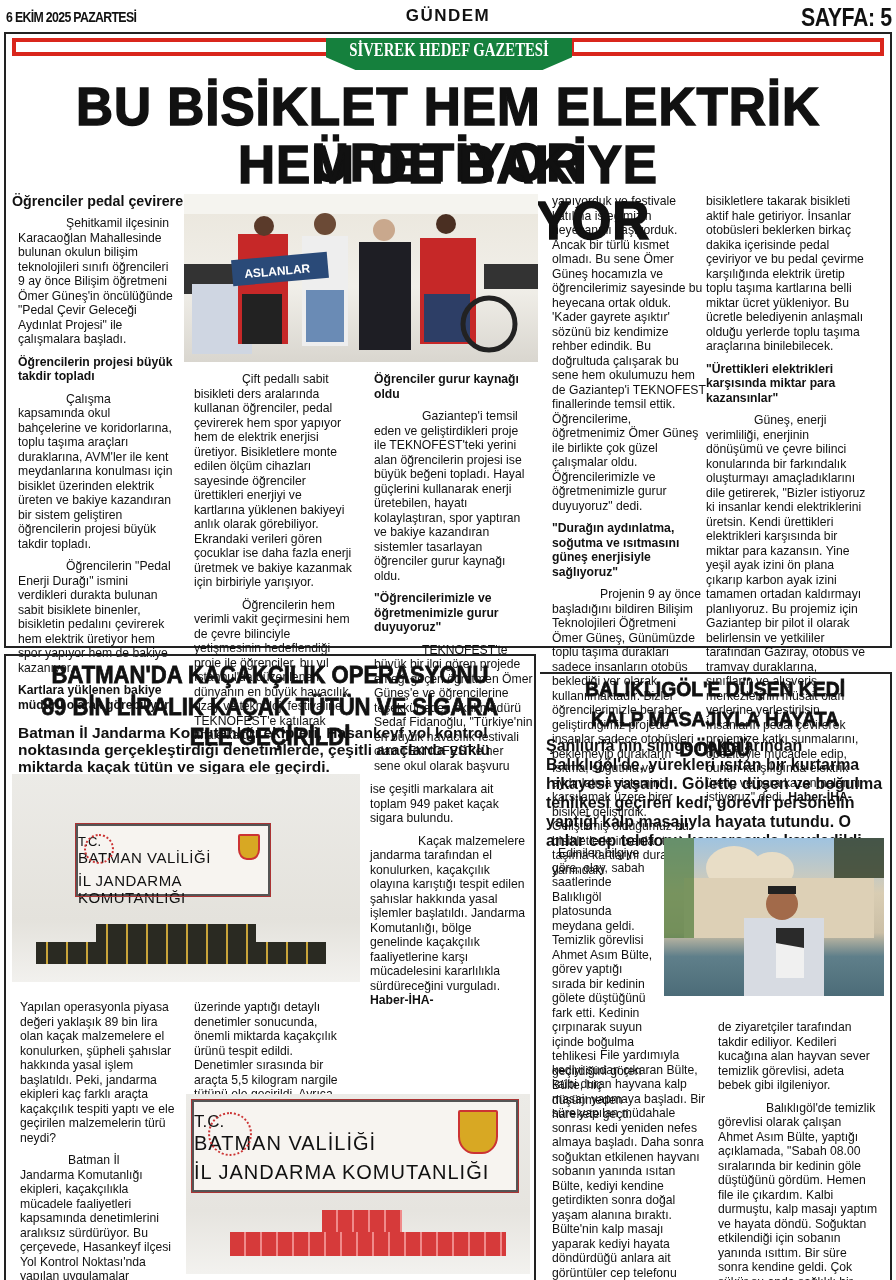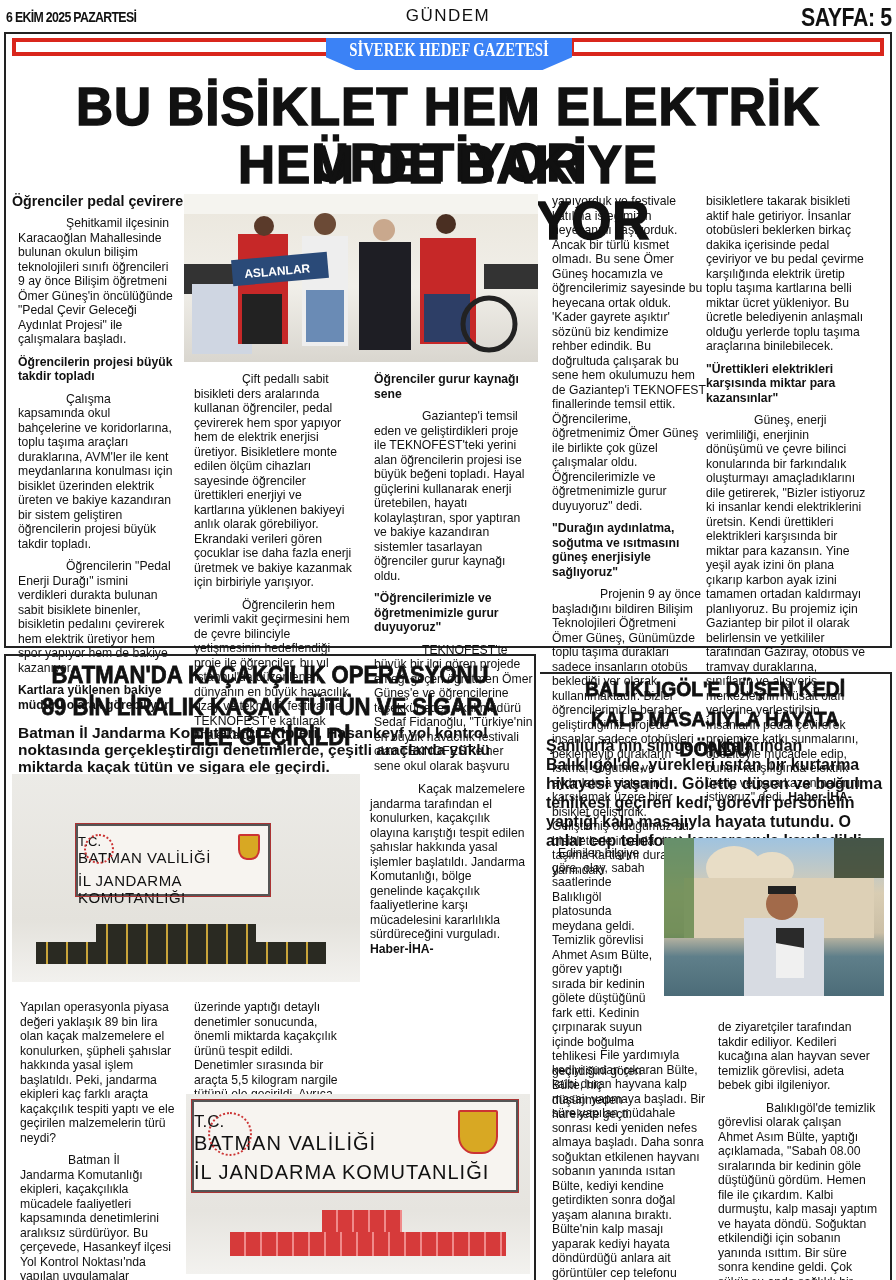--- a/index.html
+++ b/index.html
@@ -1,30 +1,30 @@
 <!DOCTYPE html>
 <html><head>
 <meta charset="utf-8">
 <style>
   * { box-sizing: border-box; margin: 0; padding: 0; }
   html, body { width: 896px; height: 1280px; background: #fff; overflow: hidden; }
   body { font-family: "Liberation Sans", sans-serif; color: #111; position: relative; }
   .topbar { position: absolute; left: 0; top: 0; width: 896px; height: 30px; }
   .topbar .date { position: absolute; left: 6px; top: 8px; font-size: 15px; font-weight: bold; letter-spacing: -0.8px; transform: scaleX(0.82); transform-origin: left; }
-  .topbar .section { position: absolute; left: 0; width: 896px; top: 6px; text-align: center; font-size: 17px; font-weight: normal; letter-spacing: 1.5px; }
+  .topbar .section { position: absolute; left: 0; width: 896px; top: 6px; text-align: center; font-size: 17px; font-weight: bold; letter-spacing: 1.5px; }
   .topbar .page { position: absolute; right: 4px; top: 2px; font-size: 26px; font-weight: bold; transform: scaleX(0.82); transform-origin: right; letter-spacing: -0.5px; }
   .box { position: absolute; border: 2px solid #222; }
   .box1 { left: 4px; top: 32px; width: 888px; height: 616px; }
   .box2 { left: 4px; top: 654px; width: 532px; height: 716px; }
   .box3 { left: 540px; top: 672px; width: 352px; height: 624px; border-left: none; }
   .banner { position: absolute; left: 6px; top: 4px; width: 872px; height: 18px; background: #d9261c; }
   .banner .white { position: absolute; top: 4px; height: 10px; background: #fff; }
   .banner .wl { left: 4px; width: 310px; }
   .banner .wr { right: 4px; width: 306px; }
-  .banner-tab { position: absolute; left: 320px; top: 4px; width: 246px; height: 32px; background: #3b82f6; clip-path: polygon(0 0, 100% 0, 100% 60%, 88% 100%, 12% 100%, 0 60%); }
+  .banner-tab { position: absolute; left: 320px; top: 4px; width: 246px; height: 32px; background: #15803d; clip-path: polygon(0 0, 100% 0, 100% 60%, 88% 100%, 12% 100%, 0 60%); }
   .banner-tab span { display: block; text-align: center; color: #fff; font-family: "Liberation Serif", serif; font-weight: bold; font-size: 18px; padding-top: 2px; transform: scaleX(0.82); }
   .headline { position: absolute; left: 0; width: 884px; text-align: center; font-weight: 900; font-size: 54px; line-height: 56px; letter-spacing: 1px; transform: scaleX(0.95); -webkit-text-stroke: 1.5px #111; }
   .h1a { top: 44px; }
   .h1b { top: 102px; }
   .sub1 { position: absolute; left: 6px; top: 158px; font-size: 15px; font-weight: bold; transform: scaleX(0.95); transform-origin: left; }
   .col { position: absolute; font-size: 12.2px; line-height: 14.5px; }
   .col p { margin: 8px; }
   .col .ind { text-indent: 48px; }
   .col .b { font-weight: bold; }
   .col .sind { text-indent: 6px; }
@@ -91,21 +91,21 @@
       <rect x="48" y="62" width="96" height="26" fill="#2a4a78" transform="rotate(-5 96 75)"></rect>
       <text x="60" y="81" font-family="Liberation Sans, sans-serif" font-size="12" font-weight="bold" fill="#fff" transform="rotate(-5 96 75)">ASLANLAR</text>
     </svg>
   </div>
 
   <div class="col" id="a1c2" style="left:180px; top:330px; width:176px;">
       <p class="ind">Çift pedallı sabit bisikleti ders aralarında kullanan öğrenciler, pedal çevirerek hem spor yapıyor hem de elektrik enerjisi üretiyor. Bisikletlere monte edilen ölçüm cihazları sayesinde öğrenciler ürettikleri enerjiyi ve kartlarına yüklenen bakiyeyi anlık olarak görebiliyor. Ekrandaki verileri gören çocuklar ise daha fazla enerji üretmek ve bakiye kazanmak için birbiriyle yarışıyor.</p>
       <p class="ind">Öğrencilerin hem verimli vakit geçirmesini hem de çevre bilinciyle yetişmesinin hedeflendiği proje ile öğrenciler, bu yıl İstanbul'da düzenlenen dünyanın en büyük havacılık, uzay ve teknoloji festivaline TEKNOFEST'e katılarak finale kaldı.</p>
     </div>
   <div class="col" id="a1c3" style="left:360px; top:330px; width:175px;">
-      <p class="b">Öğrenciler gurur kaynağı sene</p>
+      <p class="b">Öğrenciler gurur kaynağı oldu</p>
       <p class="ind">Gaziantep'i temsil eden ve geliştirdikleri proje ile TEKNOFEST'teki yerini alan öğrencilerin projesi ise büyük beğeni topladı. Hayal güçlerini kullanarak enerji üretebilen, hayatı kolaylaştıran, spor yaptıran ve bakiye kazandıran sistemler tasarlayan öğrenciler gurur kaynağı oldu.</p>
       <p class="b">"Öğrencilerimizle ve öğretmenimizle gurur duyuyoruz"</p>
       <p class="ind">TEKNOFEST'te büyük bir ilgi gören projede emeği geçen öğretmen Ömer Güneş'e ve öğrencilerine teşekkür eden okul müdürü Sedaf Fidanoğlu, "Türkiye'nin en büyük havacılık festivali olan TEKNOFEST'e her sene okul olarak başvuru</p>
     </div>
   <div class="col" id="a1c4" style="left:538px; top:152px; width:170px;">
       <p class="p">yapıyorduk ve festivale katılma isteğimizin heyecanını yaşıyorduk. Ancak bir türlü kısmet olmadı. Bu sene Ömer Güneş hocamızla ve öğrencilerimiz sayesinde bu heyecana ortak olduk. 'Kader gayrete aşıktır' sözünü biz kendimize rehber edindik. Bu doğrultuda çalışarak bu sene hem okulumuzu hem de Gaziantep'i TEKNOFEST finallerinde temsil ettik. Öğrencilerime, öğretmenimiz Ömer Güneş ile birlikte çok güzel çalışmalar oldu. Öğrencilerimizle ve öğretmenimizle gurur duyuyoruz" dedi.</p>
       <p class="b">"Durağın aydınlatma, soğutma ve ısıtmasını güneş enerjisiyle sağlıyoruz"</p>
       <p class="ind">Projenin 9 ay önce başladığını bildiren Bilişim Teknolojileri Öğretmeni Ömer Güneş, Günümüzde toplu taşıma durakları sadece insanların otobüs beklediği yer olarak kullanılmaktadır. Bizler öğrencilerimizle beraber geliştirdiğimiz projede insanlar sadece otobüsleri beklemeyip durakların ısıtma, soğutma ve aydınlatma sistemini karşılamak üzere birer bisiklet geliştirdik. Geliştirmiş olduğumuz bu bisikletlerle insanlar toplu taşıma kartlarını durakların yanındaki</p>
     </div>
   <div class="col" id="a1c5" style="left:692px; top:152px; width:176px;">
@@ -126,20 +126,21 @@
       <div class="crest" style="right:8px; top:8px; width:22px; height:26px;"></div>
       <div class="l1">T.C.</div>
       <div class="l2">BATMAN VALİLİĞİ</div>
       <div class="l3">İL JANDARMA KOMUTANLIĞI</div>
     </div>
     <div style="position:absolute; left:84px; top:150px; width:160px; height:24px; background:repeating-linear-gradient(90deg,#2a2a22 0 10px,#c9a43a 10px 12px,#2a2a22 12px 20px);"></div>
     <div style="position:absolute; left:24px; top:168px; width:290px; height:22px; background:repeating-linear-gradient(90deg,#2a2a22 0 10px,#c9a43a 10px 12px,#2a2a22 12px 20px);"></div>
   </div>
 
   <div class="col" id="a2cr" style="left:356px; top:118px; width:172px;">
+      <p class="p">ise çeşitli markalara ait toplam 949 paket kaçak sigara bulundu.</p>
       <p class="ind">Kaçak malzemelere jandarma tarafından el konulurken, kaçakçılık olayına karıştığı tespit edilen şahıslar hakkında yasal işlemler başlatıldı. Jandarma Komutanlığı, bölge genelinde kaçakçılık faaliyetlerine karşı mücadelesini kararlılıkla sürdüreceğini vurguladı.<b> Haber-İHA-</b></p>
     </div>
   <div class="col" id="a2cl" style="left:6px; top:336px; width:172px;">
       <p class="p">Yapılan operasyonla piyasa değeri yaklaşık 89 bin lira olan kaçak malzemelere el konulurken, şüpheli şahıslar hakkında yasal işlem başlatıldı. Peki, jandarma ekipleri kaç farklı araçta kaçakçılık tespiti yaptı ve ele geçirilen malzemelerin türü neydi?</p>
       <p class="ind">Batman İl Jandarma Komutanlığı ekipleri, kaçakçılıkla mücadele faaliyetleri kapsamında denetimlerini aralıksız sürdürüyor. Bu çerçevede, Hasankeyf ilçesi Yol Kontrol Noktası'nda yapılan uygulamalar sırasında, kaçak ürün taşıyan şahıslara ve araçlara yönelik başarılı bir operasyon gerçekleştirildi.</p>
     </div>
   <div class="col" id="a2cm" style="left:180px; top:336px; width:172px;">
       <p class="p">üzerinde yaptığı detaylı denetimler sonucunda, önemli miktarda kaçakçılık ürünü tespit edildi. Denetimler sırasında bir araçta 5,5 kilogram nargile tütünü ele geçirildi. Ayrıca, dokuz farklı araçta yapılan aramalarda</p>
     </div>
 

